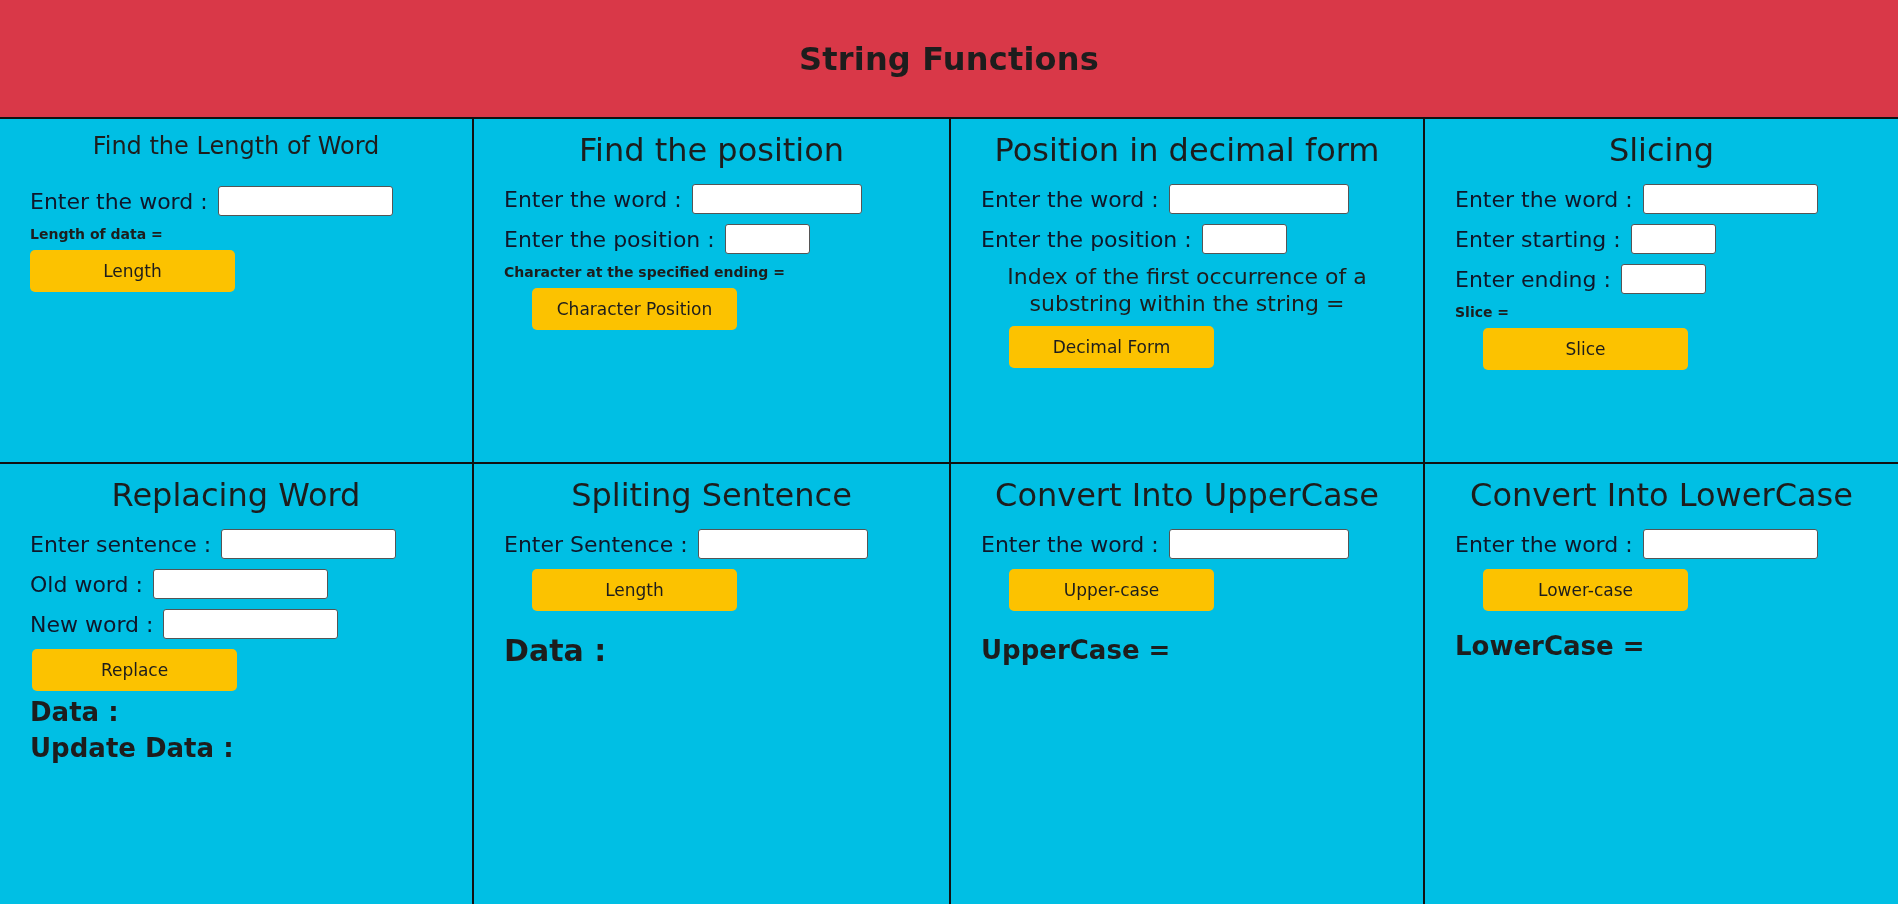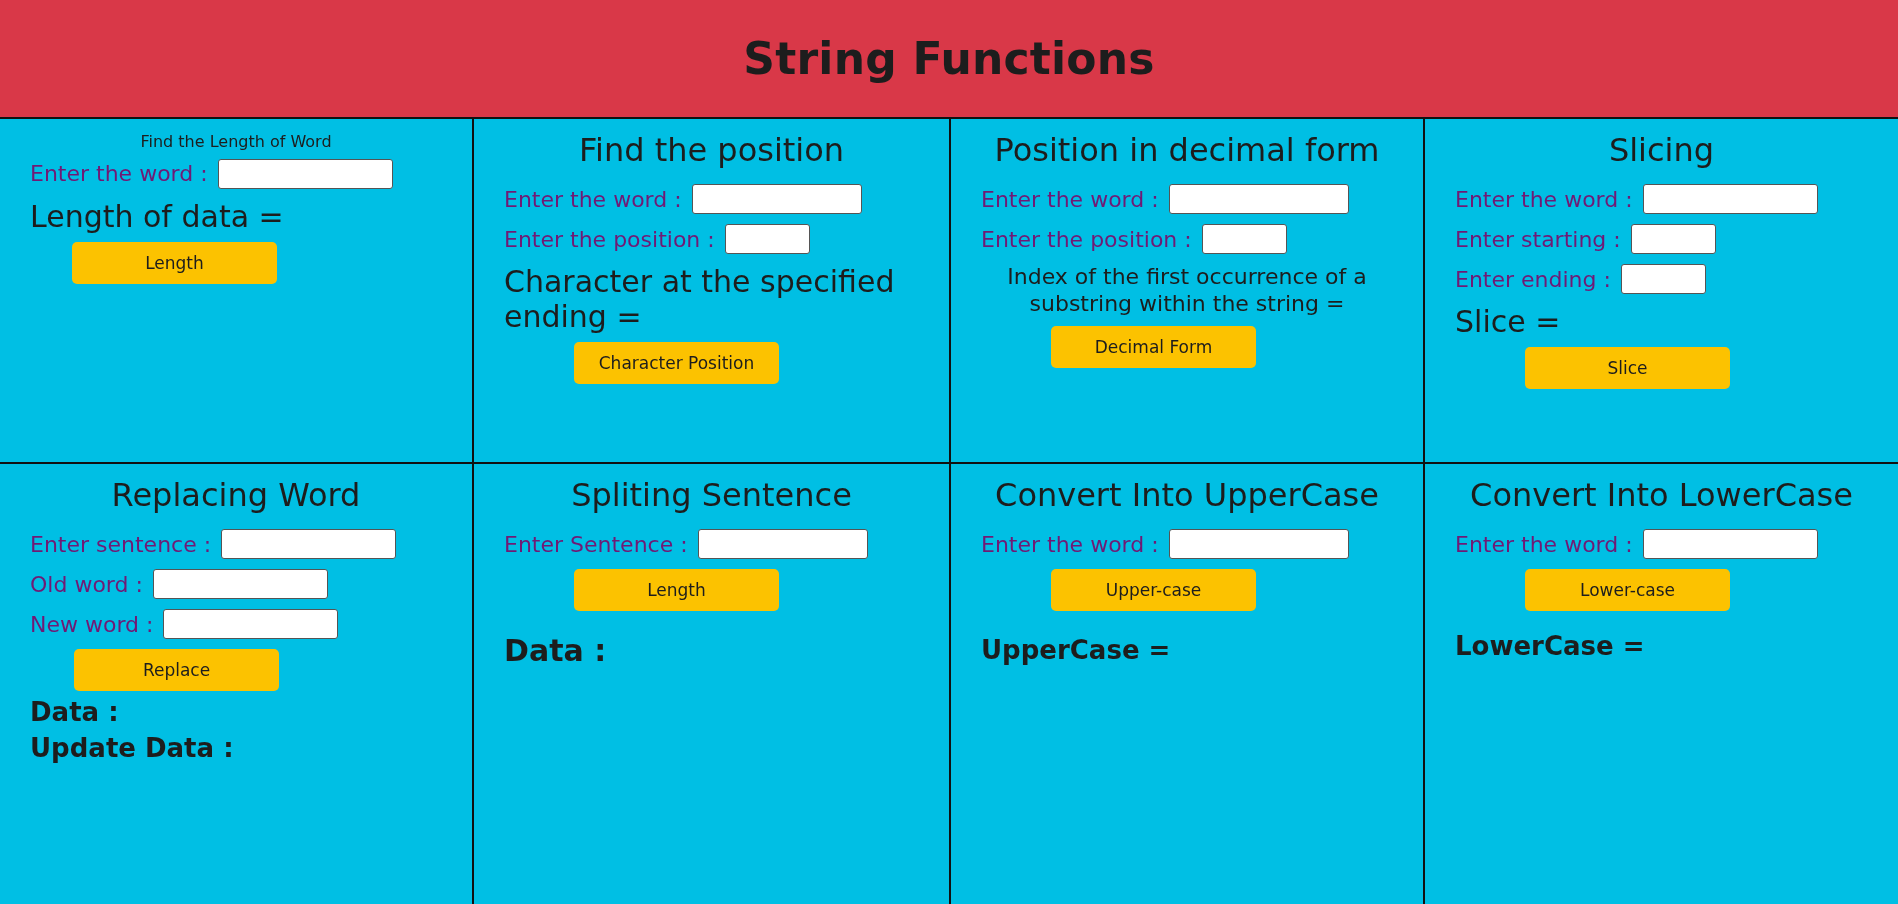--- a/index.html
+++ b/index.html
@@ -21,21 +21,21 @@
   .header {
     height: 119px;
     background: #d93848;
     display: flex;
     align-items: center;
     justify-content: center;
     border-bottom: 2px solid #111;
   }
   .header h1 {
     margin: 13px;
-    font-size: 44px;
+    font-size: 32px;
     font-weight: bold;
     color: #1d1d1d;
     letter-spacing: 0.2px;
   }
   .grid {
     display: grid;
     grid-template-columns: 474px 477px 474px 473px;
     grid-template-rows: 345px 444px;
     width: 1898px;
   }
@@ -49,30 +49,30 @@
   }
   .cell.last-col { border-right: none; }
   .cell .title {
     text-align: center;
     font-size: 32px;
     color: #1d1d1d;
     margin: 0 0 16px 0;
     font-weight: normal;
     line-height: 1.1;
   }
-  .cell.c1 .title { font-size: 16px; margin-bottom: 8px; }
+  .cell.c1 .title { font-size: 24px; margin-bottom: 27px; }
   .row {
     display: flex;
     align-items: center;
     margin-bottom: 10px;
     flex-wrap: wrap;
   }
   .lbl {
     font-size: 22px;
-    color: #701a75;
+    color: #0f172a;
     white-space: nowrap;
   }
   input.txt {
     border: 1px solid #555;
     background: #fff;
     height: 30px;
     margin-left: 10px;
     font-size: 15px;
     padding: 2px 6px;
     border-radius: 3px;
@@ -90,29 +90,30 @@
     padding: 0 18px;
     height: 42px;
     min-width: 205px;
     border-radius: 5px;
     cursor: pointer;
     font-family: "DejaVu Sans", "Liberation Sans", sans-serif;
     display: inline-flex;
     align-items: center;
     justify-content: center;
   }
-  .btn-wrap { margin-top: 8px; margin-bottom: 4px; padding-left: 2px; margin-left: 42px; }
+  .btn-wrap { margin-top: 8px; margin-bottom: 4px; padding-left: 2px; }
   .c1 .btn-wrap { padding-left: 0px; }
   .c2 .btn-wrap, .c6 .btn-wrap { padding-left: 28px; }
   .c3 .btn-wrap, .c7 .btn-wrap { padding-left: 28px; }
   .c4 .btn-wrap, .c8 .btn-wrap { padding-left: 28px; }
   .result-line {
-    font-size: 30px;
+    font-size: 14px;
     color: #1d1d1d;
     margin: 6px 0;
+    font-weight: bold;
   }
   .result-line.strong {
     font-size: 26px;
     font-weight: bold;
   }
   .multi {
     font-size: 22px;
     color: #1d1d1d;
     line-height: 1.22;
     margin-bottom: 6px;

